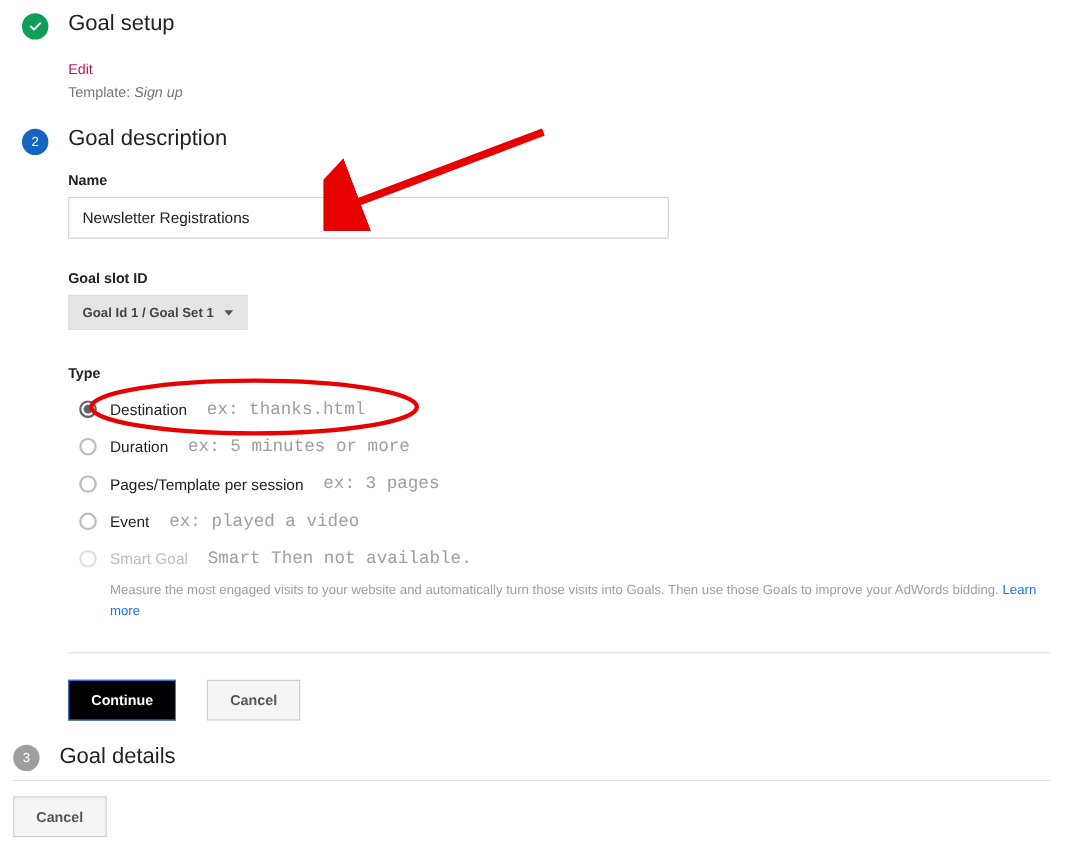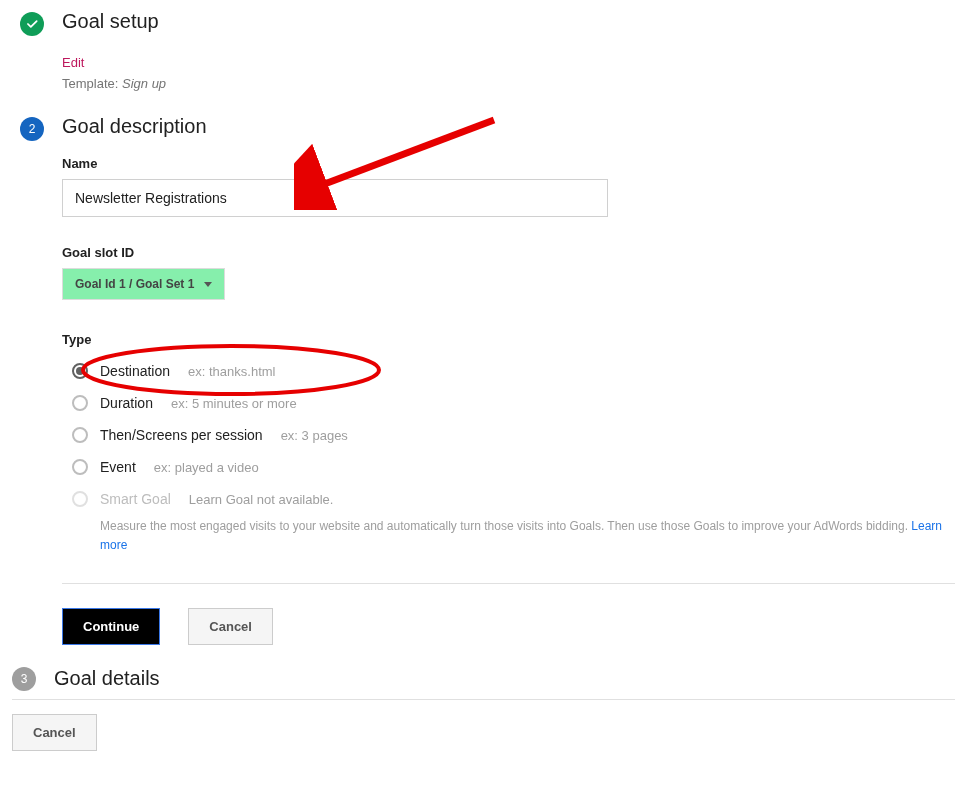--- a/index.html
+++ b/index.html
@@ -62,21 +62,21 @@
     .text-input {
       width: 546px;
       height: 38px;
       border: 1px solid #d0d0d0;
       padding: 0 12px;
       font-size: 14px;
       color: #212121;
       outline: none;
     }
     .dropdown-btn {
-      background: #86efac;
+      background: #e5e5e5;
       border: 1px solid #dcdcdc;
       padding: 8px 12px;
       font-size: 12px;
       font-weight: bold;
       color: #444;
       display: inline-flex;
       align-items: center;
       gap: 10px;
       cursor: pointer;
     }
@@ -110,23 +110,24 @@
       background: #616161;
       border-radius: 50%;
     }
     .radio-outer.disabled { border-color: #e0e0e0; }
     .radio-label {
       font-size: 14px;
       color: #212121;
     }
     .radio-label.disabled { color: #bdbdbd; }
     .radio-hint {
-      font-size: 13px;
+      font-size: 16px;
       color: #9e9e9e;
       margin-left: 6px;
+      font-family: Liberation Mono, monospace;
     }
     .smart-desc {
       font-size: 12px;
       color: #9e9e9e;
       margin-left: 38px;
       margin-top: 2px;
       line-height: 1.6;
     }
     .learn-more { color: #1a73e8; cursor: pointer; }
     .divider {
@@ -233,34 +234,34 @@
           </div>
 
           <div class="radio-row">
             <span class="radio-outer"></span>
             <span class="radio-label">Duration</span>
             <span class="radio-hint">ex: 5 minutes or more</span>
           </div>
 
           <div class="radio-row">
             <span class="radio-outer"></span>
-            <span class="radio-label">Then/Screens per session</span>
+            <span class="radio-label">Pages/Template per session</span>
             <span class="radio-hint">ex: 3 pages</span>
           </div>
 
           <div class="radio-row">
             <span class="radio-outer"></span>
             <span class="radio-label">Event</span>
             <span class="radio-hint">ex: played a video</span>
           </div>
 
           <div class="radio-row">
             <span class="radio-outer disabled"></span>
             <span class="radio-label disabled">Smart Goal</span>
-            <span class="radio-hint">Learn Goal not available.</span>
+            <span class="radio-hint">Smart Then not available.</span>
           </div>
           <div class="smart-desc">
             <span>Measure the most engaged visits to your website and automatically turn those visits into Goals. Then use those Goals to improve your AdWords bidding.</span>
             <span class="learn-more">Learn more</span>
           </div>
         </div>
       </div>
 
       <hr class="divider">
 

